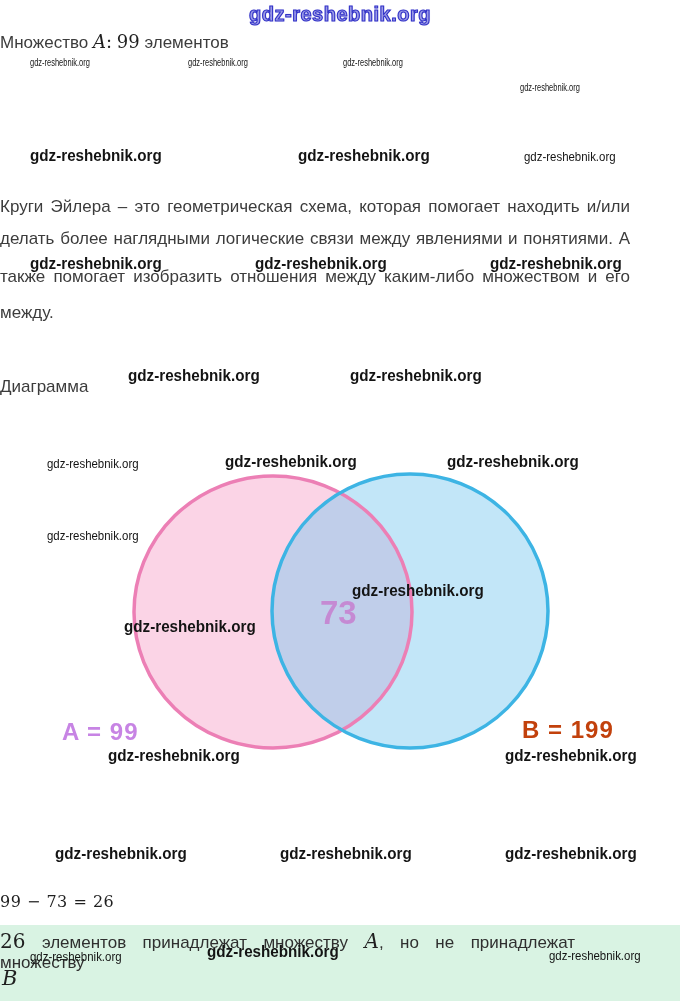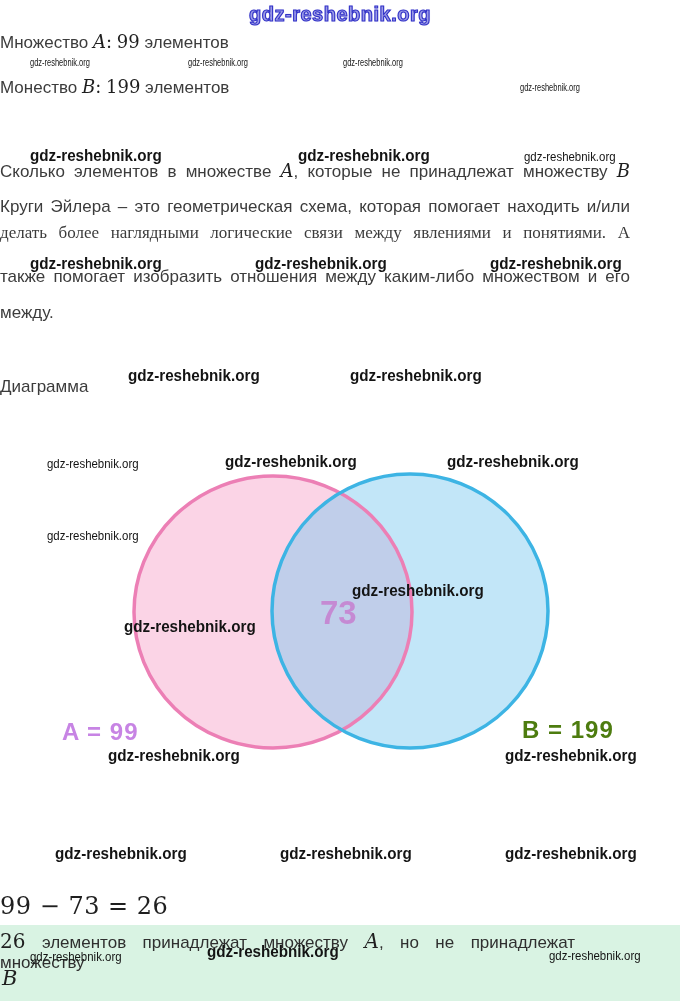--- a/index.html
+++ b/index.html
@@ -15,51 +15,49 @@
   .hdr{
     left:0;top:3px;width:680px;text-align:center;
     font-size:20px;font-weight:bold;letter-spacing:.5px;
     color:#9a9ae6;-webkit-text-stroke:1.1px #3434c8;text-shadow:0 0 1px #3434c8;
   }
   .wm{color:#141414;display:inline-block;transform-origin:left top;white-space:nowrap;}
   .wm-xs{font-size:11px;transform:scaleX(.68);}
   .wm-sm{font-size:13px;transform:scaleX(.88);}
   .wm-bold{font-size:16px;font-weight:700;transform:scaleX(.95);}
   .venn-label{font-size:24px;font-weight:700;letter-spacing:1px;}
-  .eq{font-family:"DejaVu Serif",serif;font-size:24px;color:#1f1f1f;letter-spacing:.5px;}
+  .eq{font-family:"DejaVu Serif",serif;font-size:16px;color:#1f1f1f;letter-spacing:.5px;}
   .greenbox{left:0;top:925px;width:680px;height:76px;}
   .concl{font-size:17px;color:#2f2f2f;}
   .concl .mnum,.concl .math{font-size:20px;}
 </style>
 </head>
 <body>
 
 <div class="page">
 
   <div class="abs hdr">gdz-reshebnik.org</div>
 
   <div class="abs line" style="top:31px;"><span>Множество</span> <span class="math">A</span><span class="mnum">:</span> <span class="mnum">99</span> <span>элементов</span></div>
 
   <span class="abs wm wm-xs" style="left:30px;top:56px;">gdz-reshebnik.org</span>
   <span class="abs wm wm-xs" style="left:188px;top:56px;">gdz-reshebnik.org</span>
   <span class="abs wm wm-xs" style="left:343px;top:56px;">gdz-reshebnik.org</span>
 
-  <div class="abs line" style="top:76px;"><span>Монество</span> <span class="math">B</span><span class="mnum">:</span> <span class="mnum">199</span> <span>элементов</span></div>
 
   <span class="abs wm wm-xs" style="left:520px;top:81px;">gdz-reshebnik.org</span>
 
 
   <span class="abs wm wm-bold" style="left:30px;top:147px;">gdz-reshebnik.org</span>
   <span class="abs wm wm-bold" style="left:298px;top:147px;">gdz-reshebnik.org</span>
   <span class="abs wm wm-sm" style="left:524px;top:149px;">gdz-reshebnik.org</span>
 
-  <div class="abs line just" style="top:160px;"><span>Сколько элементов в множестве</span> <span class="math">A</span><span>, которые не принадлежат множеству</span> <span class="math">B</span></div>
 
   <div class="abs line just" style="top:196px;">Круги Эйлера – это геометрическая схема, которая помогает находить и/или</div>
-  <div class="abs line just" style="top:222px;font-family:Liberation Serif, serif;">делать более наглядными логические связи между явлениями и понятиями. А</div>
+  <div class="abs line just" style="top:228px;">делать более наглядными логические связи между явлениями и понятиями. А</div>
 
   <span class="abs wm wm-bold" style="left:30px;top:255px;">gdz-reshebnik.org</span>
   <span class="abs wm wm-bold" style="left:255px;top:255px;">gdz-reshebnik.org</span>
   <span class="abs wm wm-bold" style="left:490px;top:255px;">gdz-reshebnik.org</span>
 
   <div class="abs line just" style="top:266px;">также помогает изобразить отношения между каким-либо множеством и его</div>
   <div class="abs line" style="top:302px;">между.</div>
 
   <div class="abs line" style="top:336px;margin-top:40px;">Диаграмма</div>
 
@@ -76,21 +74,21 @@
   <span class="abs wm wm-sm" style="left:47px;top:456px;">gdz-reshebnik.org</span>
   <span class="abs wm wm-bold" style="left:225px;top:453px;">gdz-reshebnik.org</span>
   <span class="abs wm wm-bold" style="left:447px;top:453px;">gdz-reshebnik.org</span>
   <span class="abs wm wm-sm" style="left:47px;top:528px;">gdz-reshebnik.org</span>
   <span class="abs wm wm-bold" style="left:352px;top:582px;">gdz-reshebnik.org</span>
   <span class="abs wm wm-bold" style="left:124px;top:618px;">gdz-reshebnik.org</span>
 
   <div class="abs" style="left:320px;top:594px;font-size:33px;font-weight:700;color:#c77fd0;opacity:.85;">73</div>
 
   <div class="abs venn-label" style="left:62px;top:718px;color:#c784e4;">A = 99</div>
-  <div class="abs venn-label" style="left:522px;top:716px;color:#4d7c0f;">B = 199</div>
+  <div class="abs venn-label" style="left:522px;top:716px;color:#c2410c;">B = 199</div>
 
   <span class="abs wm wm-bold" style="left:108px;top:747px;">gdz-reshebnik.org</span>
   <span class="abs wm wm-bold" style="left:505px;top:747px;">gdz-reshebnik.org</span>
 
   <span class="abs wm wm-bold" style="left:55px;top:845px;">gdz-reshebnik.org</span>
   <span class="abs wm wm-bold" style="left:280px;top:845px;">gdz-reshebnik.org</span>
   <span class="abs wm wm-bold" style="left:505px;top:845px;">gdz-reshebnik.org</span>
 
   <div class="abs eq" style="left:0;top:892px;">99 − 73 = 26</div>
 

